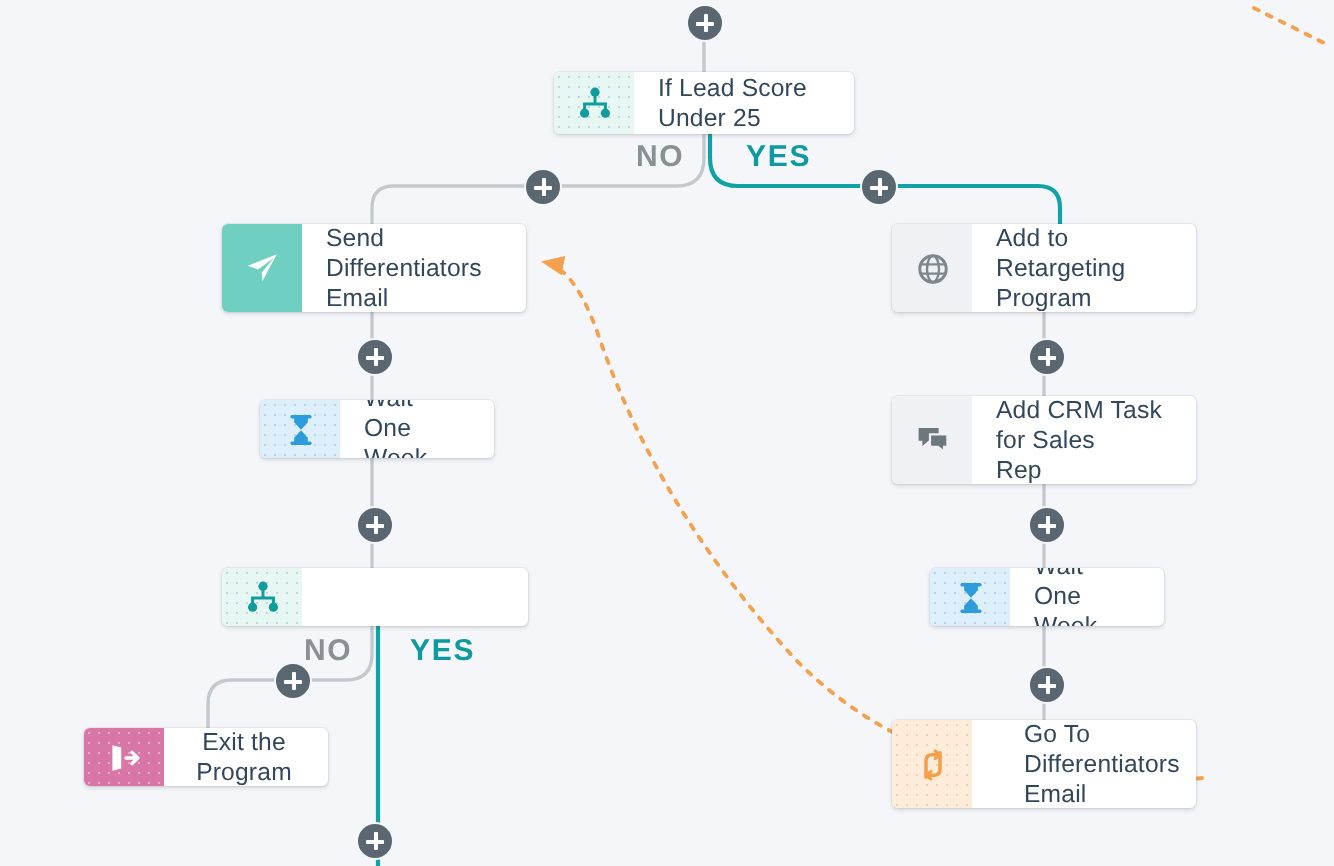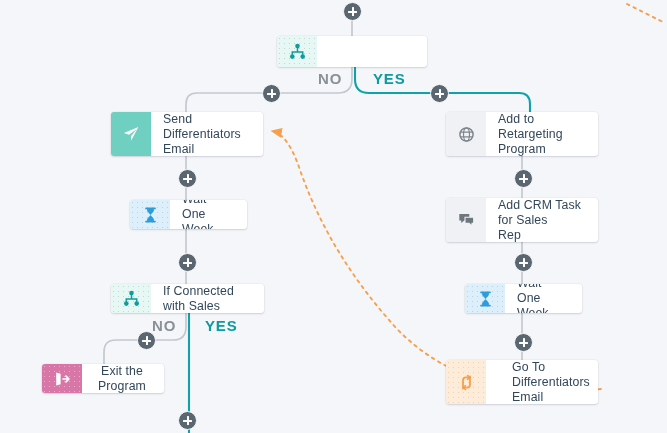--- a/index.html
+++ b/index.html
@@ -159,20 +159,21 @@
   <div id="nodes-layer">
       <div class="node" style="left: 277px; top: 36px; width: 150px; height: 31px;">
         <div class="icon-box tile-branch dotted">
           <svg class="icn" width="17" height="17" viewBox="0 0 17 17">
             <circle cx="8.5" cy="3.1" r="2.3" fill="#0f9d9b"></circle>
             <circle cx="3.3" cy="13.6" r="2.3" fill="#0f9d9b"></circle>
             <circle cx="13.7" cy="13.6" r="2.3" fill="#0f9d9b"></circle>
             <path d="M8.5 5.4 L8.5 9 M3.3 11.3 L3.3 9 L13.7 9 L13.7 11.3" stroke="#0f9d9b" stroke-width="1.5" fill="none" stroke-linecap="round"></path>
           </svg>
         </div>
+        <div class="label">If Lead Score Under 25</div>
       </div>
       <div class="node" style="left: 111px; top: 112px; width: 152px; height: 44px;">
         <div class="icon-box tile-send">
           <svg class="icn" width="18" height="18" viewBox="0 0 18 18">
             <path d="M16.4 2.1 L1.9 7.9 L7.0 9.8 L14.9 4.0 L8.9 11.2 L9.1 15.8 Z" fill="#ffffff"></path>
           </svg>
         </div>
         <div class="label">Send Differentiators
 Email</div>
       </div>
@@ -209,21 +210,20 @@
       </div>
       <div class="node" style="left: 111px; top: 284px; width: 153px; height: 29px;">
         <div class="icon-box tile-branch dotted">
           <svg class="icn" width="17" height="17" viewBox="0 0 17 17">
             <circle cx="8.5" cy="3.1" r="2.3" fill="#0f9d9b"></circle>
             <circle cx="3.3" cy="13.6" r="2.3" fill="#0f9d9b"></circle>
             <circle cx="13.7" cy="13.6" r="2.3" fill="#0f9d9b"></circle>
             <path d="M8.5 5.4 L8.5 9 M3.3 11.3 L3.3 9 L13.7 9 L13.7 11.3" stroke="#0f9d9b" stroke-width="1.5" fill="none" stroke-linecap="round"></path>
           </svg>
         </div>
-        <div class="label">If Connected with Sales</div>
       </div>
       <div class="node" style="left: 465px; top: 284px; width: 117px; height: 29px;">
         <div class="icon-box tile-wait dotted">
           <svg class="icn" width="15" height="16" viewBox="0 0 15 16">
             <path d="M3 1.4 h9 M3 14.6 h9" stroke="#2d9cdb" stroke-width="1.7" stroke-linecap="round"></path>
             <path d="M4.1 1.6 L4.1 4.1 L7.5 7.9 L10.9 4.1 L10.9 1.6 Z" fill="#2d9cdb"></path>
             <path d="M4.1 14.4 L4.1 11.9 L7.5 8.1 L10.9 11.9 L10.9 14.4 Z" fill="#2d9cdb"></path>
           </svg>
         </div>
         <div class="label">Wait One Week</div>

